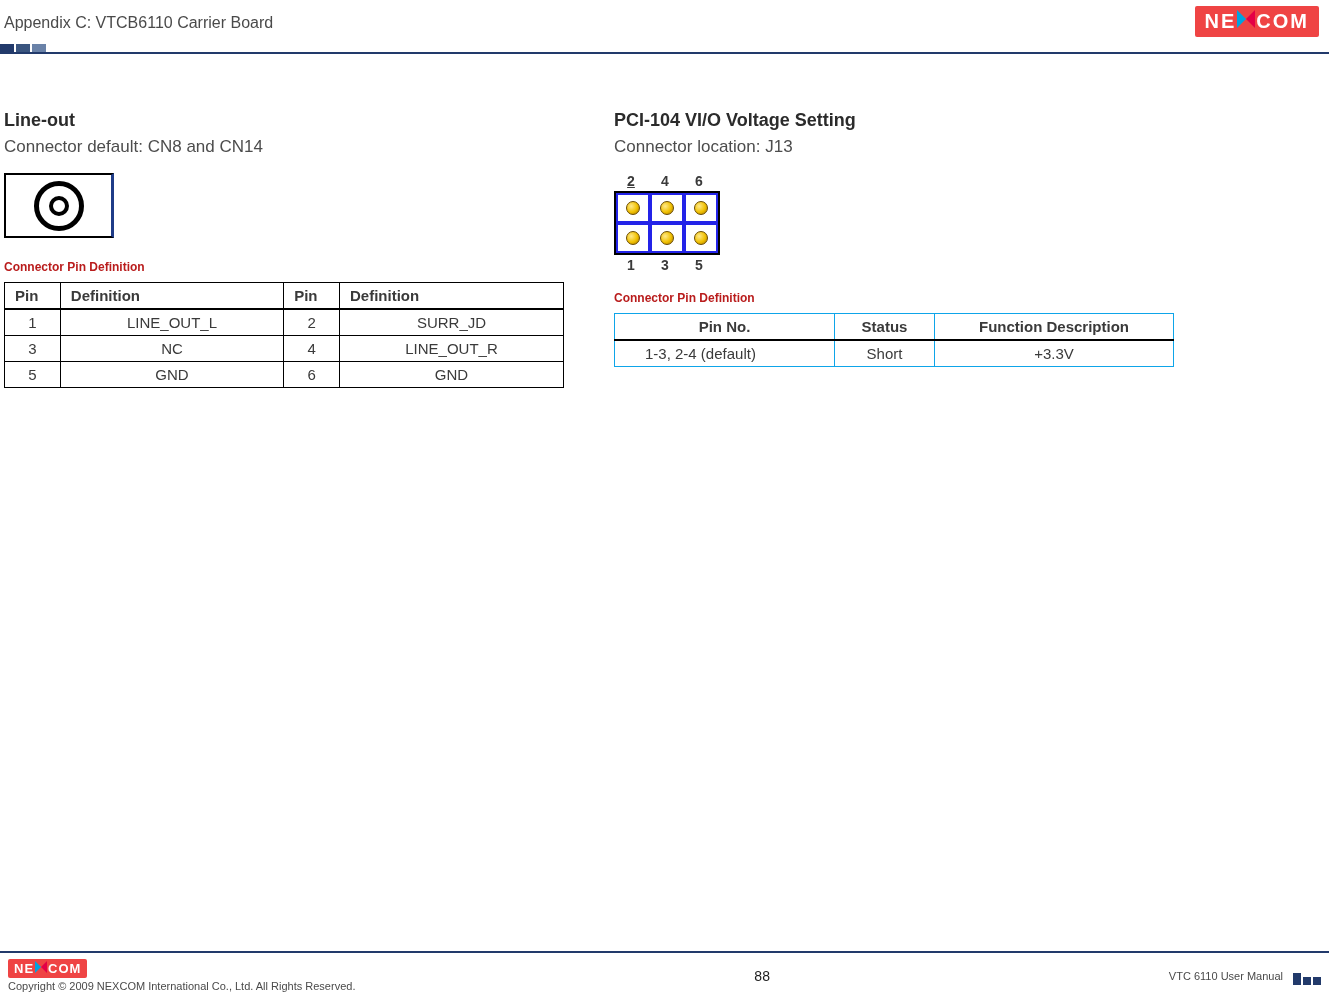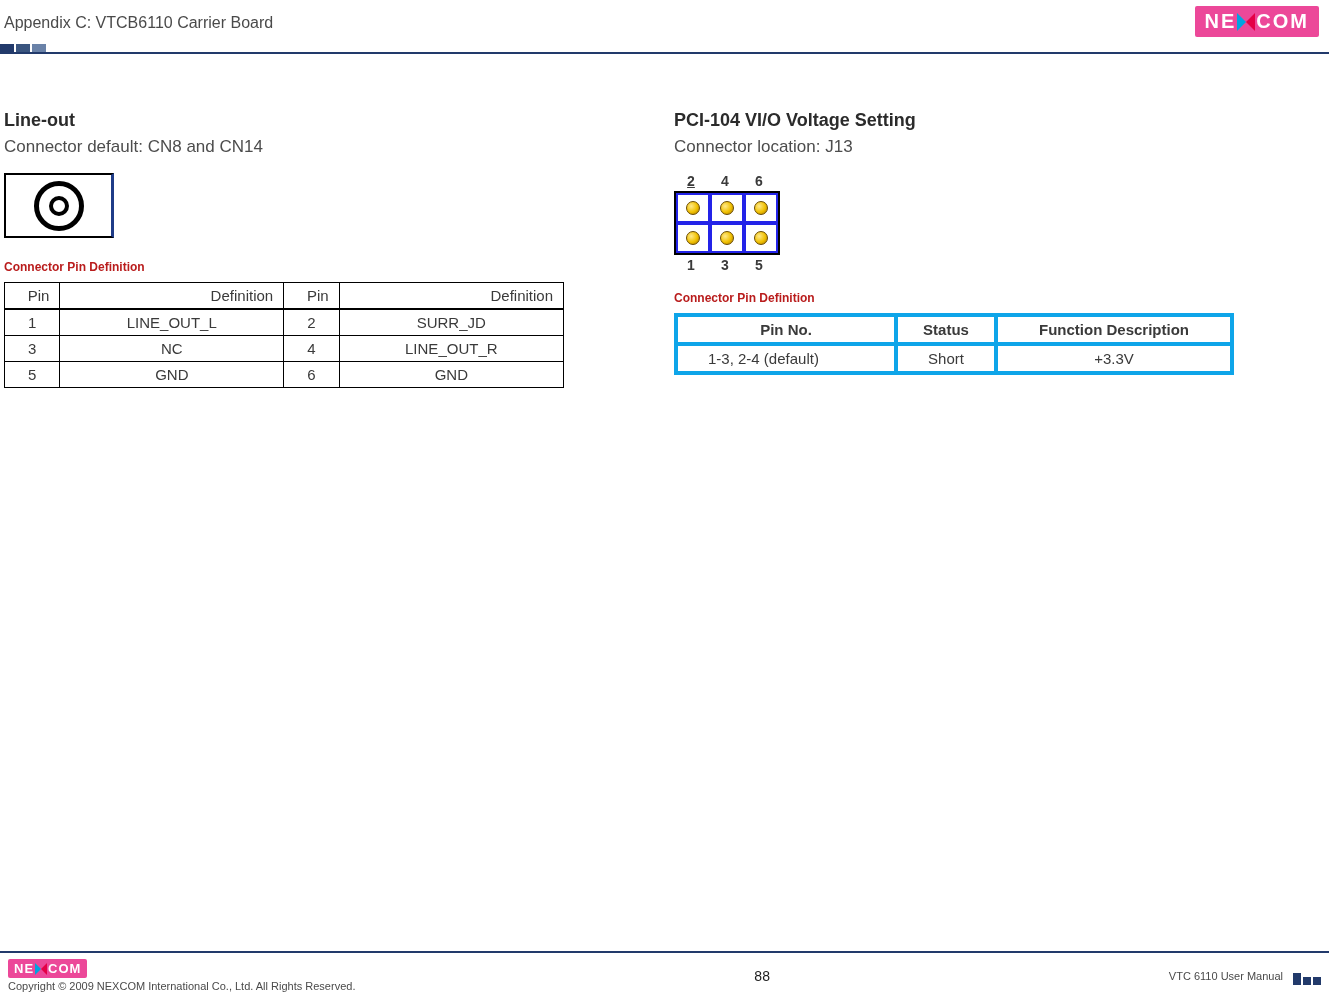--- a/index.html
+++ b/index.html
@@ -6,21 +6,21 @@
   body {
     width: 1329px; height: 1002px;
     font-family: "Segoe UI", Arial, sans-serif;
     color: #3a3a3a;
     position: relative;
     background: #fff;
   }
   .header { position: relative; height: 58px; }
   .appendix-title { position: absolute; top: 14px; left: 4px; font-size: 16px; color: #4a4a4a; }
   .logo-top { position: absolute; top: 6px; right: 10px; }
-  .logo-wrap { display: flex; align-items: center; background:#ec4899; padding:4px 10px 4px 10px; border-radius:2px; }
+  .logo-wrap { display: flex; background:#ef4444; padding:4px 10px 4px 10px; border-radius:2px; }
   .logo-wrap.small { padding:2px 6px; }
   .logo-text { color: #fff; font-weight: 800; letter-spacing: 2px; font-size: 20px; font-family: Arial, sans-serif; }
   .logo-wrap.small .logo-text { font-size: 13px; letter-spacing:1px; }
   .logo-x { position: relative; display:inline-block; width:18px; height:18px; margin:0 1px; }
   .logo-wrap.small .logo-x { width:12px; height:12px; }
   .logo-x::before, .logo-x::after {
     content:""; position:absolute; left:0; top:0; width:0; height:0;
   }
   .logo-x::before {
     border-top: 9px solid transparent; border-bottom: 9px solid transparent;
@@ -33,59 +33,59 @@
   }
   .logo-wrap.small .logo-x::before { border-top-width:6px; border-bottom-width:6px; border-left-width:6px; }
   .logo-wrap.small .logo-x::after { border-top-width:6px; border-bottom-width:6px; border-right-width:6px; }
 
   .hr-top { position:absolute; top:52px; left:0; right:0; height:2px; background:#223a6b; }
   .hr-top-sq { position:absolute; top:44px; left:0; display:flex; gap:2px; }
   .hr-top-sq span { width:14px; height:10px; background:#223a6b; }
   .hr-top-sq span:nth-child(2){ background:#3a557f; }
   .hr-top-sq span:nth-child(3){ background:#6a82a8; }
 
-  .content { position:absolute; top:110px; left:4px; right:6px; display:flex; gap:60px; }
+  .content { position:absolute; top:110px; left:4px; right:6px; display:flex; }
   .col { flex:1; }
   .col-left { max-width: 610px; }
   .col-right { max-width: 600px; }
 
   h2.section { font-size: 18px; font-weight: 700; color:#2b2b2b; margin-bottom:6px; }
   p.subline { font-size: 17px; color:#4d4d4d; margin-bottom:16px; }
 
   .audio-jack {
     width:110px; height:65px; border:2px solid #000; border-right:3px solid #1f3c88;
     display:flex; align-items:center; justify-content:center; margin-bottom:22px;
   }
   .audio-jack .ring-outer { width:50px; height:50px; border:5px solid #000; border-radius:50%; display:flex; align-items:center; justify-content:center; }
   .audio-jack .ring-inner { width:20px; height:20px; border:4px solid #000; border-radius:50%; }
 
   h3.table-title { font-size:12px; font-weight:700; margin-bottom:8px; color:#b91c1c; }
 
   table.pindef { border-collapse: collapse; width: 100%; max-width: 560px; }
   table.pindef th, table.pindef td { border:1px solid #000; font-size:15px; padding:4px 10px; }
-  table.pindef th { font-weight:400; text-align:right; }
+  table.pindef th { font-weight:700; text-align:left; }
   table.pindef td { text-align:center; }
   table.pindef tr.hrow th { border-bottom:2px solid #000; }
   table.pindef .col-pin { width:60px; }
   table.pindef .col-def { width:264px; }
 
   
   .j13 { margin-bottom:18px; display:inline-block; }
   .j13-labels-top, .j13-labels-bot { display:flex; gap:20px; font-weight:700; font-size:14px; padding-left:10px; }
   .j13-box { border:2px solid #000; display:inline-block; }
   .j13-row { display:flex; }
   .j13-cell { width:34px; height:30px; border:2px solid #2323e8; margin:0; display:flex; align-items:center; justify-content:center; }
   .j13-cell .dot { width:14px; height:14px; border-radius:50%; background: radial-gradient(circle at 35% 35%, #ffe98a 0%, #f0c000 55%, #a37400 100%); border:1px solid #6b4b00; }
   .j13-labels-top span, .j13-labels-bot span { width:34px; text-align:center; display:inline-block; }
   .j13-labels-top { margin-bottom:2px; gap:0; padding-left:0; }
   .j13-labels-bot { margin-top:2px; gap:0; padding-left:0; }
   .j13-labels-top span:first-child { text-decoration: underline; }
 
   table.pindef2 { border-collapse: collapse; width:100%; max-width:560px; }
-  table.pindef2 th, table.pindef2 td { border:4px solid #0ea5e9; font-size:15px; padding:4px 20px; }
+  table.pindef2 th, table.pindef2 td { border:1px solid #0ea5e9; font-size:15px; padding:4px 20px; }
   table.pindef2 th { font-weight:700; text-align:center; }
   table.pindef2 tr.hrow th { border-bottom:2px solid #000; }
   table.pindef2 td.c { text-align:center; }
   table.pindef2 td.l { text-align:left; padding-left:30px; }
   table.pindef2 .col-pinno { width:220px; }
   table.pindef2 .col-status { width:100px; }
 
   .footer { position:absolute; left:0; right:0; bottom:10px; }
   .footer-rule { height:2px; background:#223a6b; margin-bottom:6px; }
   .footer-row { display:flex; align-items:center; justify-content:space-between; padding:0 8px; font-size:11px; color:#4a4a4a; }

